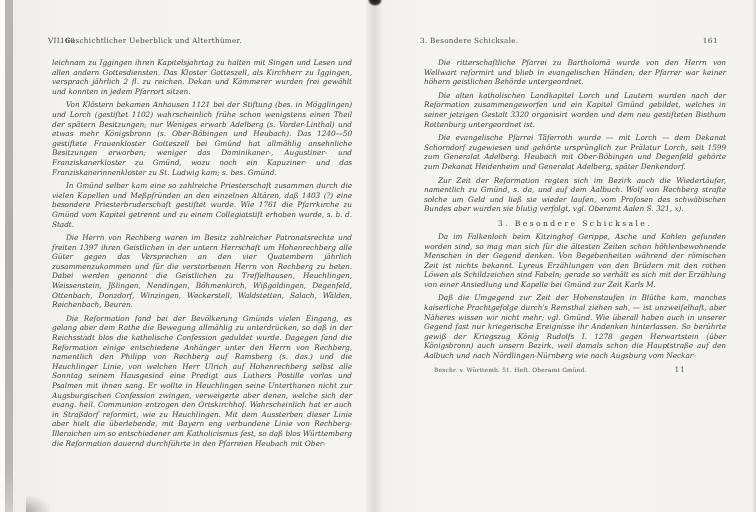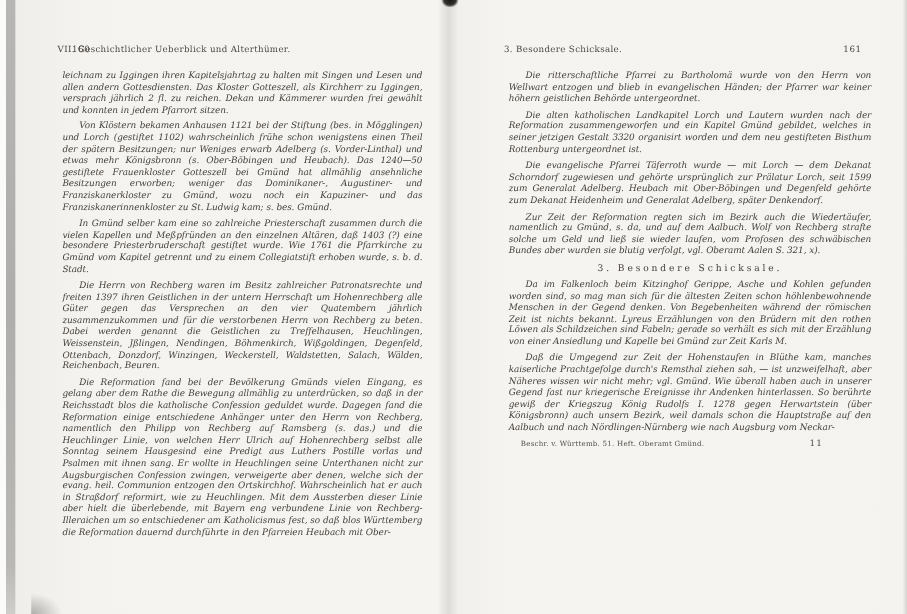--- a/index.html
+++ b/index.html
@@ -70,21 +70,21 @@
   <div class="gutter"></div>
   <div class="notch"></div>
 
   <div class="page page-right">
     <div class="pagebody">
       <div class="pagehead">
         <span class="pageno">161</span>
         <span class="runhead">3. Besondere Schicksale.</span>
       </div>
       <div class="bodytext">
-        <p class="ind">Die ritterschaftliche Pfarrei zu Bartholomä wurde von den Herrn von Wellwart entzogen und blieb in evangelischen Händen; der Pfarrer war keiner höhern geistlichen Behörde untergeordnet.</p>
+        <p class="ind">Die ritterschaftliche Pfarrei zu Bartholomä wurde von den Herrn von Wellwart reformirt und blieb in evangelischen Händen; der Pfarrer war keiner höhern geistlichen Behörde untergeordnet.</p>
         <p class="ind">Die alten katholischen Landkapitel Lorch und Lautern wurden nach der Reformation zusammengeworfen und ein Kapitel Gmünd gebildet, welches in seiner jetzigen Gestalt 3320 organisirt worden und dem neu gestifteten Bisthum Rottenburg untergeordnet ist.</p>
         <p class="ind">Die evangelische Pfarrei Täferroth wurde — mit Lorch — dem Dekanat Schorndorf zugewiesen und gehörte ursprünglich zur Prälatur Lorch, seit 1599 zum Generalat Adelberg. Heubach mit Ober-Böbingen und Degenfeld gehörte zum Dekanat Heidenheim und Generalat Adelberg, später Denkendorf.</p>
         <p class="ind">Zur Zeit der Reformation regten sich im Bezirk auch die Wiedertäufer, namentlich zu Gmünd, s. da, und auf dem Aalbuch. Wolf von Rechberg strafte solche um Geld und ließ sie wieder laufen, vom Profosen des schwäbischen Bundes aber wurden sie blutig verfolgt, vgl. Oberamt Aalen S. 321, x).</p>
         <div class="sechead">3. Besondere Schicksale.</div>
         <p class="ind">Da im Falkenloch beim Kitzinghof Gerippe, Asche und Kohlen gefunden worden sind, so mag man sich für die ältesten Zeiten schon höhlenbewohnende Menschen in der Gegend denken. Von Begebenheiten während der römischen Zeit ist nichts bekannt. Lyreus Erzählungen von den Brüdern mit den rothen Löwen als Schildzeichen sind Fabeln; gerade so verhält es sich mit der Erzählung von einer Ansiedlung und Kapelle bei Gmünd zur Zeit Karls M.</p>
         <p class="ind">Daß die Umgegend zur Zeit der Hohenstaufen in Blüthe kam, manches kaiserliche Prachtgefolge durch's Remsthal ziehen sah, — ist unzweifelhaft, aber Näheres wissen wir nicht mehr; vgl. Gmünd. Wie überall haben auch in unserer Gegend fast nur kriegerische Ereignisse ihr Andenken hinterlassen. So berührte gewiß der Kriegszug König Rudolfs I. 1278 gegen Herwartstein (über Königsbronn) auch unsern Bezirk, weil damals schon die Hauptstraße auf den Aalbuch und nach Nördlingen-Nürnberg wie nach Augsburg vom Neckar-</p>
       </div>
       <div class="pagefoot">
         <span class="sig">Beschr. v. Württemb. 51. Heft. Oberamt Gmünd.</span>
         <span class="sheet">11</span>

